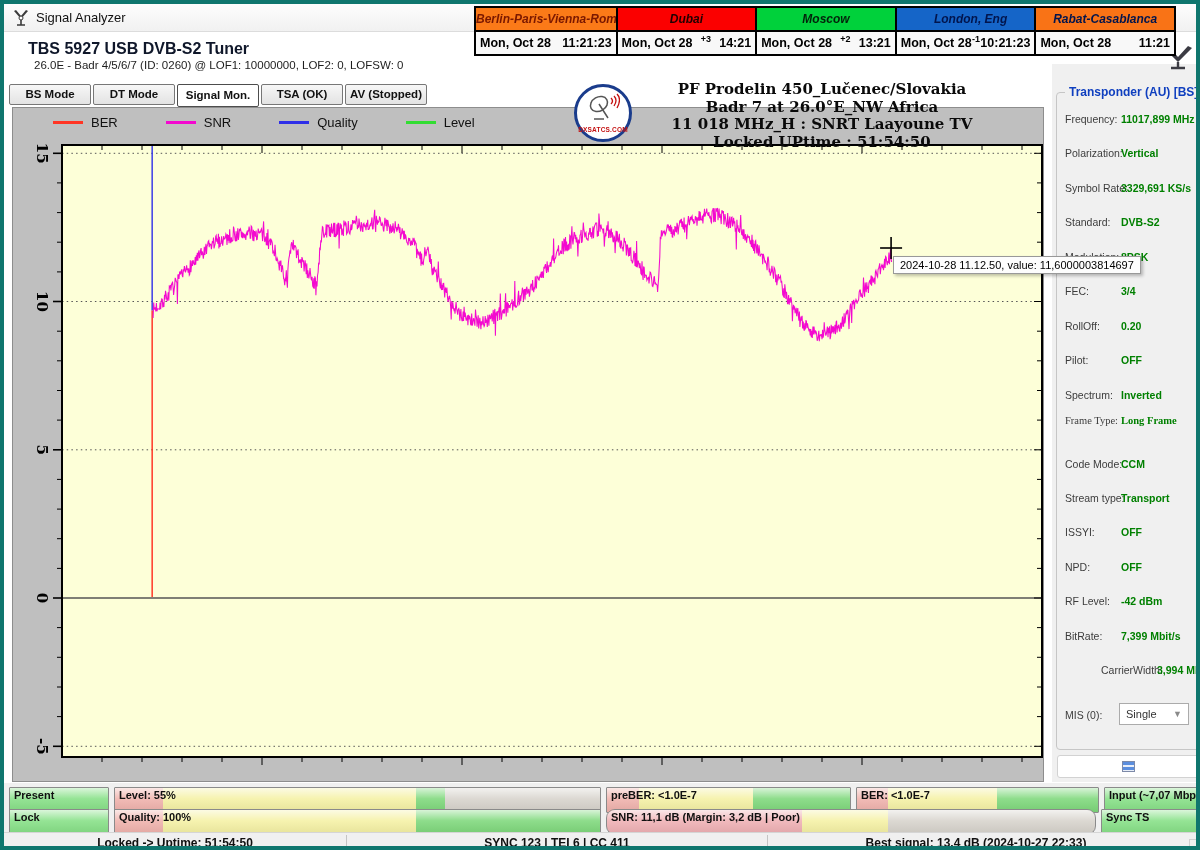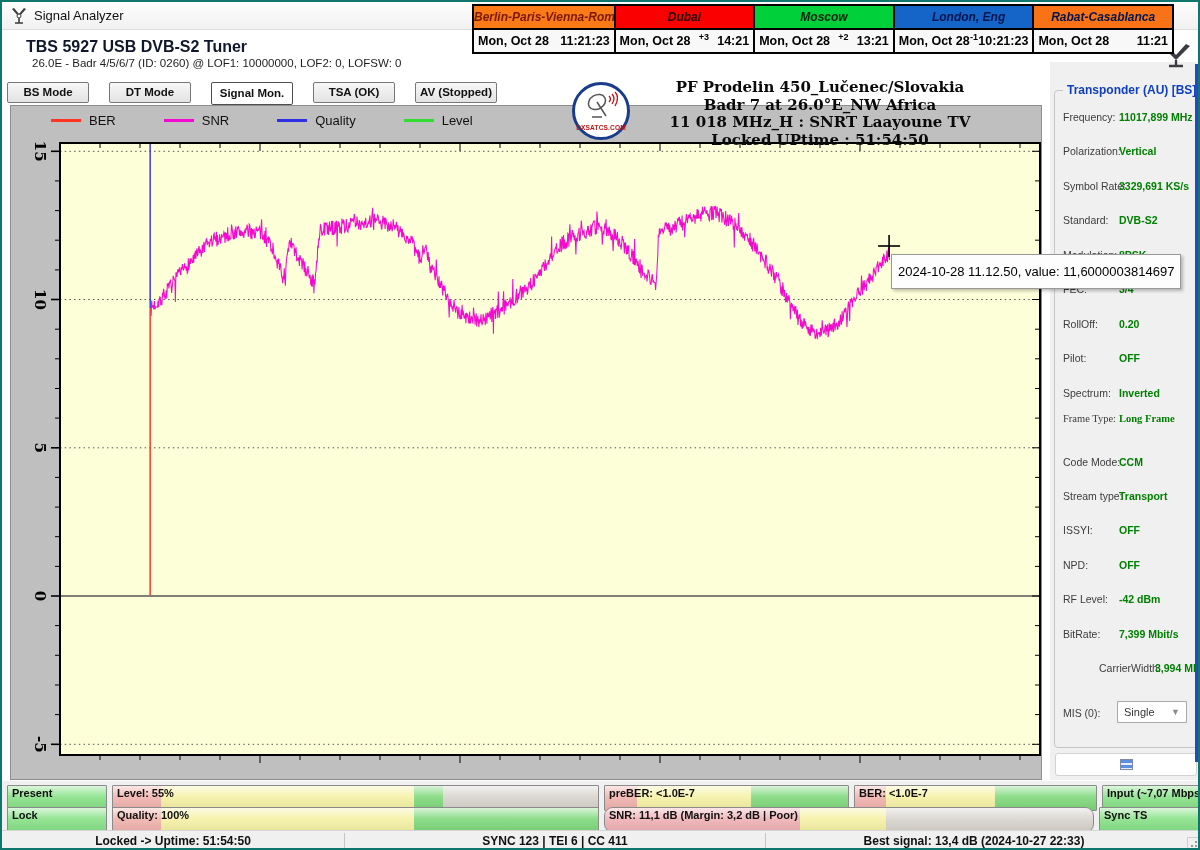--- a/index.html
+++ b/index.html
@@ -1,18 +1,18 @@
 <!DOCTYPE html>
 <html><head>
 <meta charset="utf-8">
 <style>
   * { margin:0; padding:0; box-sizing:border-box; }
   html,body { width:1200px; height:850px; }
   body { font-family:"Liberation Sans", sans-serif; background:#fff; }
-  #app { position:relative; width:1200px; height:850px; background:#fff; overflow:hidden; border:2px solid #0f766e; }
+  #app { position:relative; width:1200px; height:850px; background:#fff; overflow:hidden; border:4px solid #0f766e; }
 
   
   .titlebar { position:absolute; left:0; top:0; width:1200px; height:28px;
     background:linear-gradient(#fdfdfd,#f1f1f1); border-bottom:1px solid #dcdcdc; }
   .titlebar .appicon { position:absolute; left:8px; top:5px; width:18px; height:18px; }
   .titlebar .apptitle { position:absolute; left:32px; top:6px; font-size:13px; color:#111; }
 
   
   .clocks { position:absolute; left:470px; top:2px; width:702px; border:2px solid #000; background:#000; z-index:30; }
   .clockrow { display:flex; }
@@ -25,21 +25,21 @@
   .clockrow.tm .coff { flex:1 1 auto; text-align:center; font-size:9px; position:relative; top:-4px; }
   .clockrow.tm .ctime { flex:0 0 auto; margin-left:auto; }
 
   .sat-icon-top { position:absolute; left:1154px; top:40px; width:36px; height:26px; z-index:5; }
 
   
   .tuner-title { position:absolute; left:24px; top:36px; font-size:16px; font-weight:bold; color:#0f172a; }
   .tuner-sub { position:absolute; left:30px; top:55px; font-size:11.5px; color:#1d1d1d; }
 
   
-  .tabs { position:absolute; left:5px; top:80px; display:flex; gap:20px; z-index:6; }
+  .tabs { position:absolute; left:5px; top:80px; display:flex; gap:2px; z-index:6; }
   .tab { width:82px; height:21px; font-family:"Liberation Sans",sans-serif; font-size:11.5px; font-weight:600;
     background:linear-gradient(#f7f7f7,#e3e3e3); border:1px solid #777; border-radius:2px; color:#111;
     text-align:center; line-height:19px; cursor:default; }
   .tab.active { background:#fff; border-color:#4d4d4d; height:23px; line-height:21px; }
 
   
   .chart-panel { position:absolute; left:8px; top:103px; width:1032px; height:675px;
     background:#bfbfbf; border:1px solid #8d8d8d; box-shadow:0 1px 0 #fff; }
   .legend { position:absolute; left:40px; top:7px; display:flex; align-items:center; gap:0; z-index:3; }
   .legend .seg { width:30px; height:3px; margin-right:8px; }
@@ -49,21 +49,21 @@
   
   .overlay-text { position:absolute; left:618px; top:77px; width:400px; text-align:center; z-index:10;
     font-family:"DejaVu Serif", serif; font-weight:bold; font-size:15px; line-height:17.5px; color:#0a0a0a; }
   .logo { position:absolute; left:570px; top:80px; width:58px; height:58px; border-radius:50%;
     background:#fff; border:3px solid #1a3c8c; z-index:10; text-align:center; }
   .logo .logo-art { margin-top:5px; }
   .logo .logo-text { font-size:6.5px; font-weight:bold; color:#c41111; letter-spacing:0.2px; }
 
   
   .tooltip { position:absolute; left:889px; top:252px; z-index:40; background:#fdfdfd; border:1px solid #999;
-    box-shadow:2px 2px 3px rgba(0,0,0,0.25); font-size:13px; color:#000; padding:9px 6px; white-space:nowrap; }
+    box-shadow:2px 2px 3px rgba(0,0,0,0.25); font-size:11px; color:#000; padding:2px 6px; white-space:nowrap; }
 
   
   .tp-panel { position:absolute; left:1048px; top:60px; width:150px; height:718px; background:#f0f0f0; }
   .tp-box { position:absolute; left:4px; top:28px; width:144px; height:658px; border:1px solid #c6c6c6; border-radius:4px; }
   .tp-title { position:absolute; left:8px; top:-8px; background:#f0f0f0; padding:0 4px; font-size:12px; font-weight:bold; color:#0f3fbf; white-space:nowrap; }
   .tp-row { position:absolute; left:0; width:100%; height:16px; }
   .tp-label { position:absolute; left:8px; font-size:10.5px; color:#3c3c3c; white-space:nowrap; }
   .tp-value { position:absolute; left:64px; font-size:10.5px; font-weight:bold; color:#008000; white-space:nowrap; }
   .tp-mis-label { position:absolute; left:8px; top:616px; font-size:10.5px; color:#3c3c3c; }
   .tp-select { position:absolute; left:62px; top:610px; width:70px; height:22px; background:#fff; border:1px solid #ababab;

